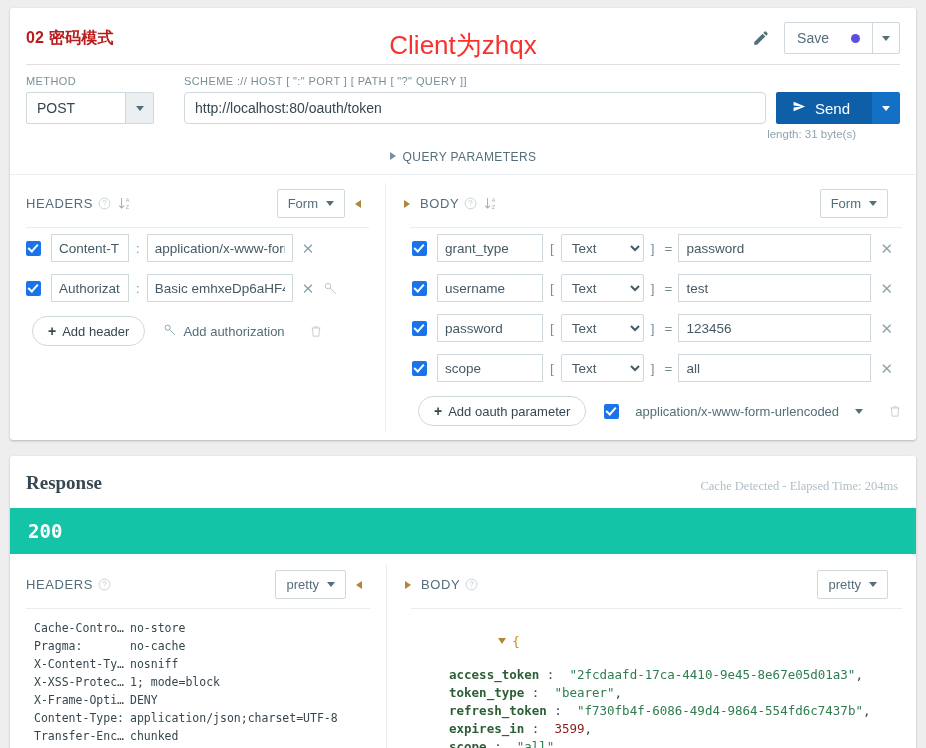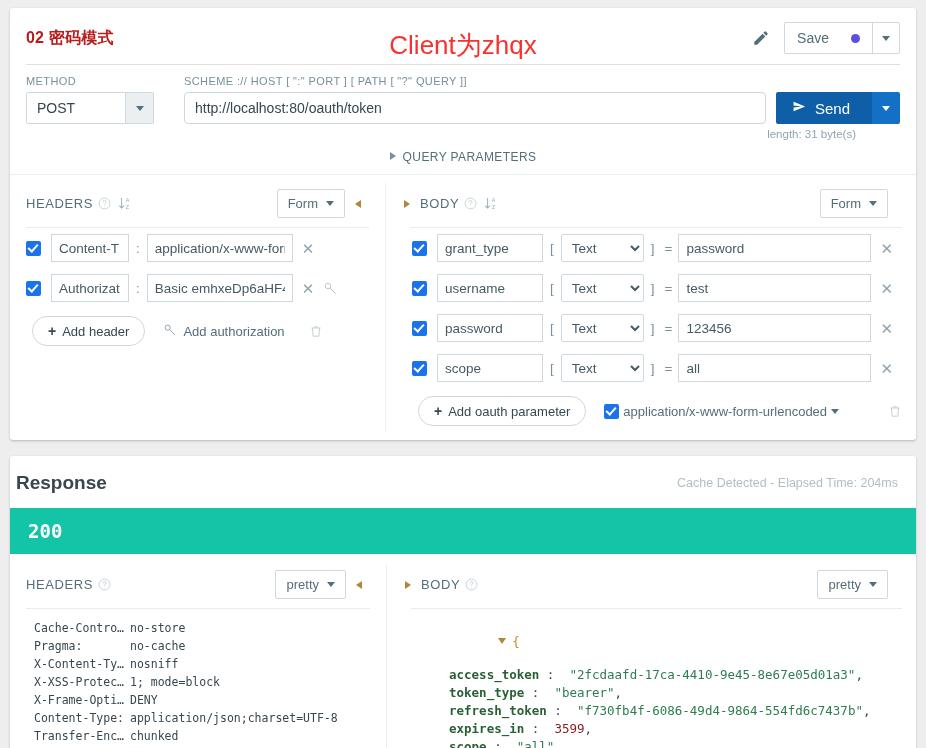--- a/index.html
+++ b/index.html
@@ -137,25 +137,25 @@
 
   .add-row { display:flex; align-items:center; padding: 8px 10px 0 22px; gap:0; }
   .pill {
     border:1px solid #cfd8dc; border-radius:16px; background:#fff;
     padding: 6px 15px; font-size:13px; color:#37474f; cursor:pointer;
     display:flex; align-items:center; gap:6px; font-family:inherit;
   }
   .pill .plus { font-weight:bold; font-size:14px; }
   .link-muted { margin-left:18px; color:#546e7a; font-size:13px; display:flex; align-items:center; gap:6px; cursor:pointer; }
   .trash-icon { width:14px; height:15px; opacity:.55; cursor:pointer; }
-  .ctype-row { display:flex; align-items:center; gap:4px; margin-left:18px; font-size:13px; color:#546e7a; cursor:pointer;}
+  .ctype-row { display:flex; align-items:center; gap:16px; margin-left:18px; font-size:13px; color:#546e7a; cursor:pointer;}
 
   
   #response-card { margin-top: 16px; }
-  .resp-head { display:flex; align-items:center; padding: 16px 18px 14px 6px; }
+  .resp-head { display:flex; align-items:flex-end; padding: 16px 18px 14px 16px; font-family: Liberation Serif, serif; }
   .resp-title { font-size:19px; font-weight:bold; color:#37474f; }
   .resp-meta { margin-left:auto; font-size:12.5px; color:#b0bec5; }
   .status-bar {
     background:#14c4a7; color:#fff; padding: 12px 18px;
     font-family:"DejaVu Sans Mono", monospace; font-size:19px; font-weight:bold;
   }
   .resp-panes { display:flex; }
   .resp-pane-left { width: 376px; padding: 12px 0 0 0; }
   .resp-pane-right { flex:1; padding: 12px 0 0 0; }
   .resp-divider { width:1px; background:#eceff1; margin: 10px 0 0 0; }

